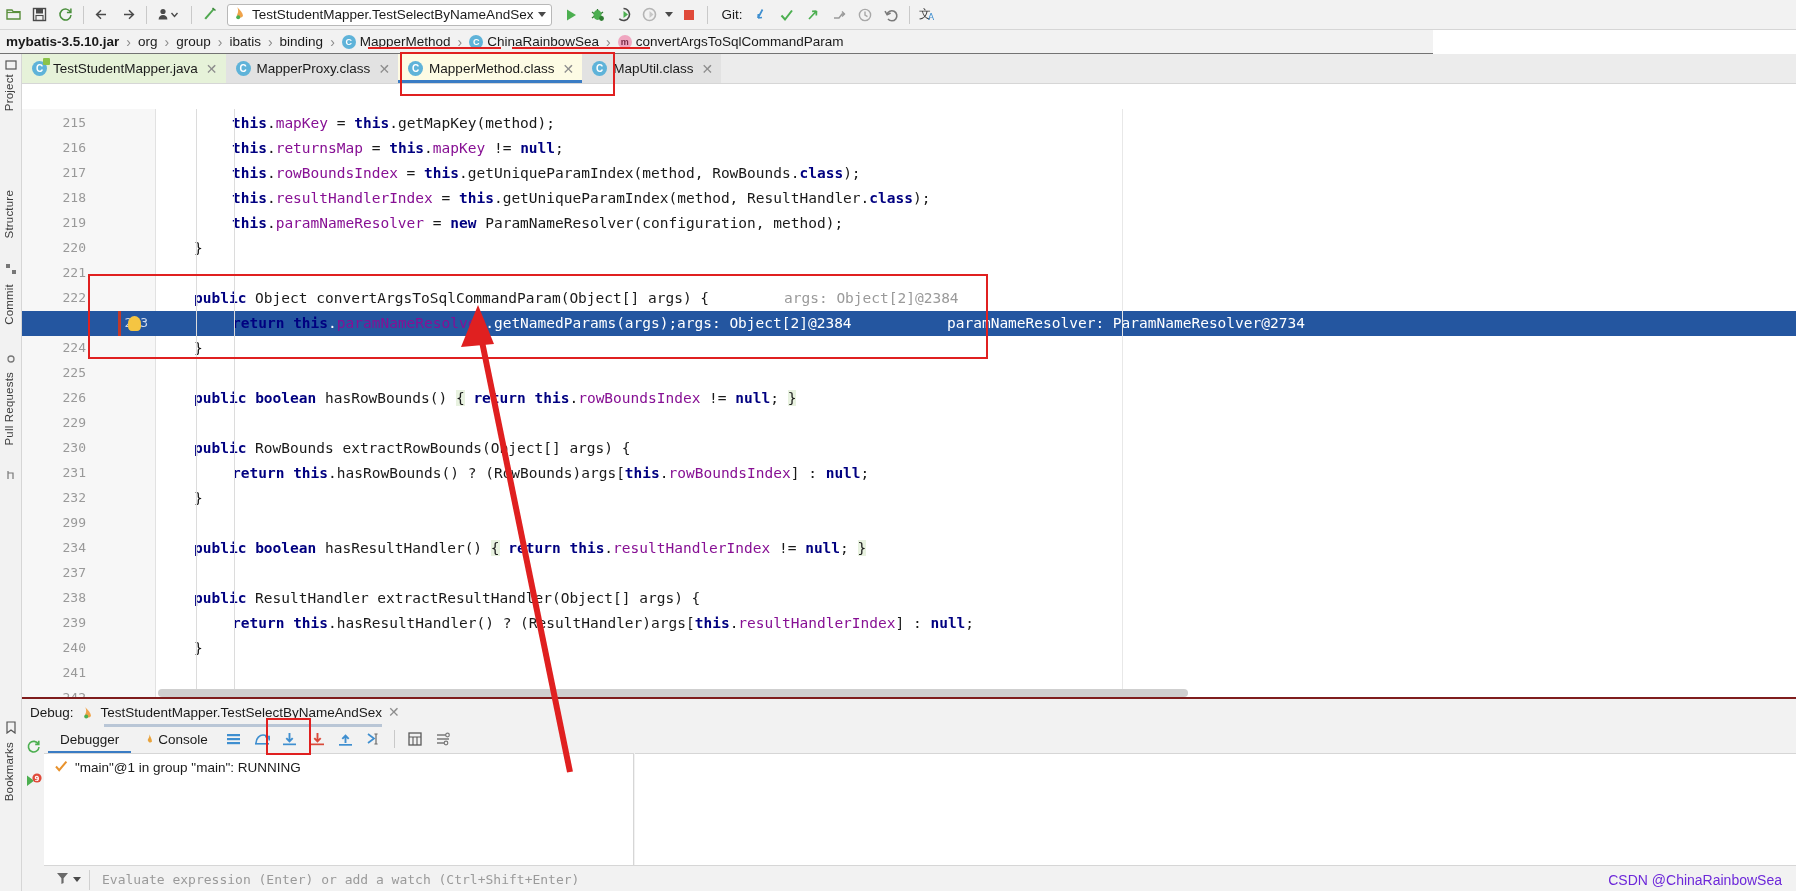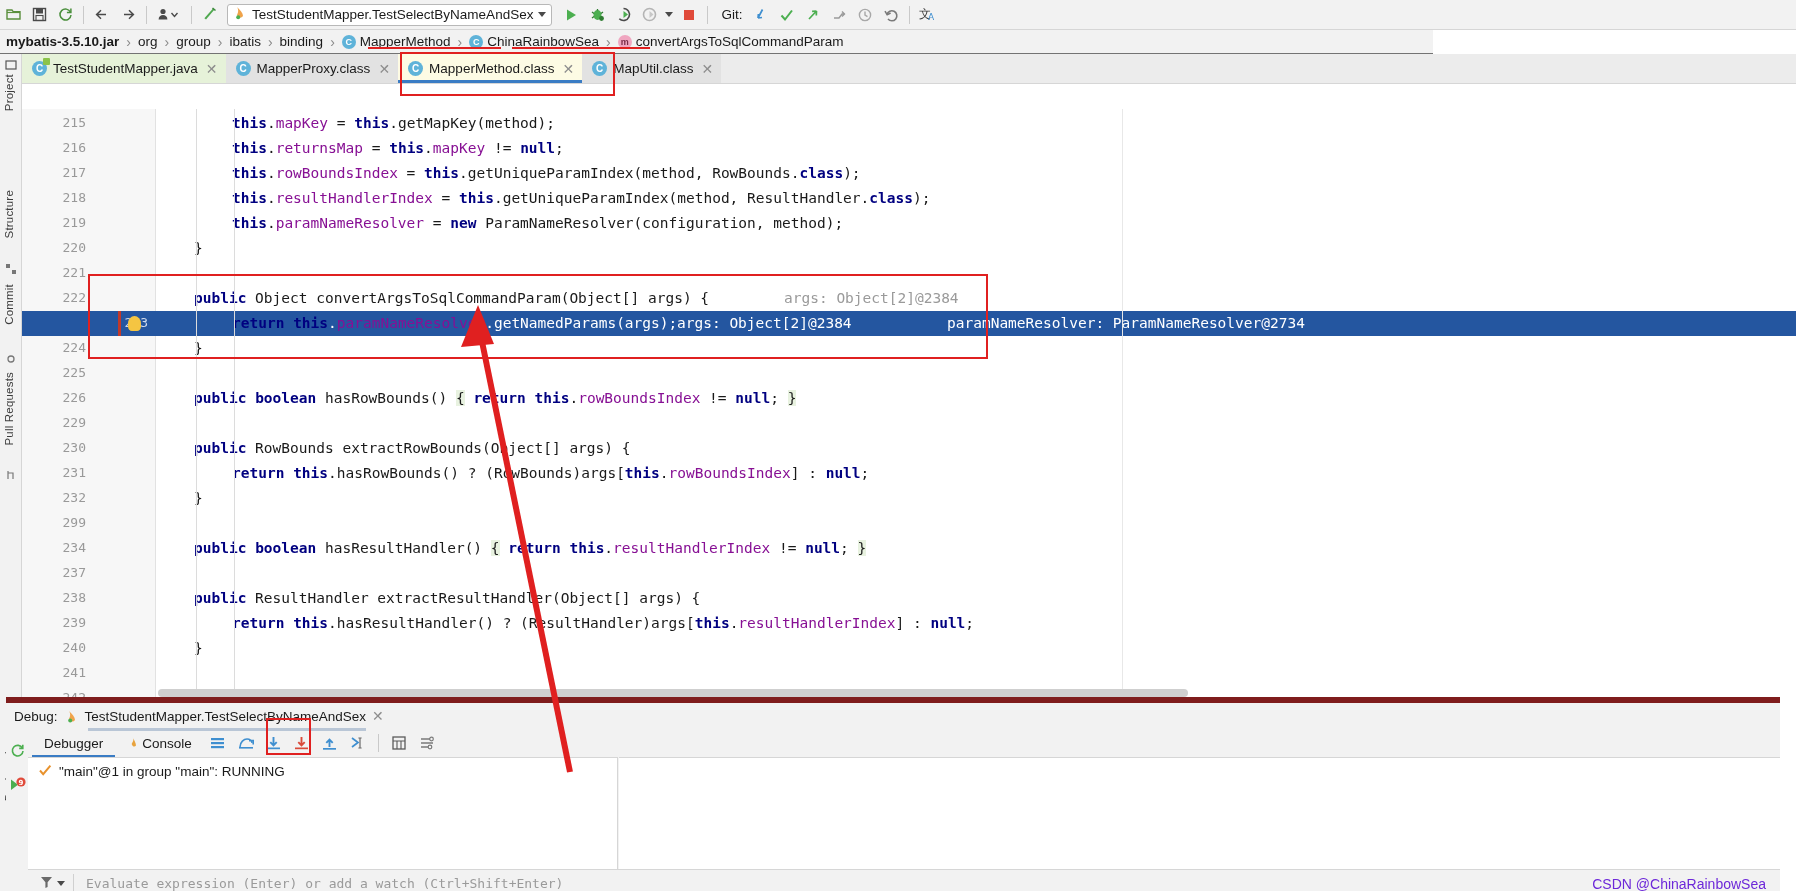--- a/index.html
+++ b/index.html
@@ -199,22 +199,22 @@
 
   
   .hscroll {
     position: absolute; left: 136px; bottom: 0; width: 1030px; height: 8px;
     background: #cfcfcf; border-radius: 4px;
   }
   .editor-vline { position: absolute; top: 0; width: 1px; height: 588px; background: #e8e8e8; }
 
   
   .debug-panel {
-    position: absolute; left: 6px; top: 697px; width: 1774px; height: 194px;
-    background: #f2f2f2; border-top: 6px solid #7f1d1d;
+    position: absolute; left: 22px; top: 697px; width: 1774px; height: 194px;
+    background: #f2f2f2; border-top: 2px solid #7f1d1d;
   }
   .dbg-titlebar {
     position: absolute; left: 0; top: 0; width: 1774px; height: 26px;
     display: flex; align-items: center; padding-left: 8px; gap: 8px;
     font-size: 13.5px; color: #1a1a1a;
   }
   .dbg-tabchip { display: flex; align-items: center; gap: 6px; position: relative; }
   .dbg-tabchip::after {
     content:""; position:absolute; left:22px; right:18px; bottom:-7px; height:3px;
     background:#b9c6d6;

